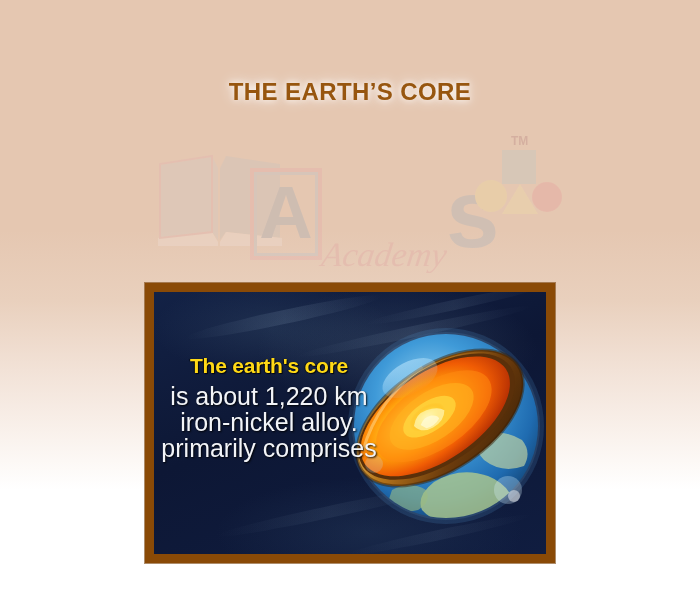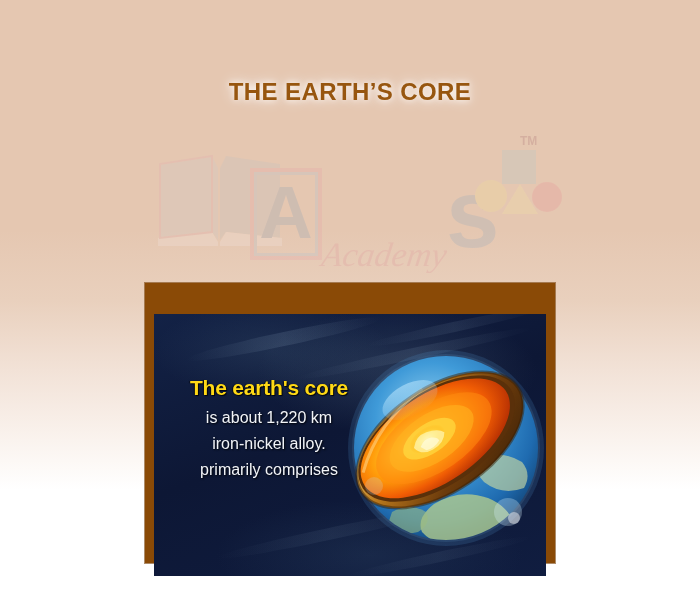--- a/index.html
+++ b/index.html
@@ -140,21 +140,21 @@
     left: 352px;
     top: 52px;
     width: 0;
     height: 0;
     border-left: 18px solid transparent;
     border-right: 18px solid transparent;
     border-bottom: 30px solid #f2e0a6;
   }
   .wm-tm {
     position: absolute;
-    left: 370px;
+    left: 361px;
     top: 2px;
     font-size: 12px;
     font-weight: bold;
     color: #b07a7a;
     font-family: "Liberation Sans", sans-serif;
   }
 
   
   #title {
     position: absolute;
@@ -186,21 +186,20 @@
   #photo {
     position: relative;
     width: 100%;
     height: 100%;
     overflow: hidden;
     background:
       radial-gradient(ellipse 200px 90px at 62% 22%, rgba(90,115,140,0.30), rgba(90,115,140,0) 70%),
       radial-gradient(ellipse 170px 70px at 30% 14%, rgba(80,110,135,0.22), rgba(80,110,135,0) 70%),
       radial-gradient(ellipse 220px 80px at 55% 92%, rgba(60,90,120,0.22), rgba(60,90,120,0) 70%),
       linear-gradient(160deg, #132246 0%, #0d1735 45%, #101d40 100%);
-    margin-top: 22px;
   }
   
   .streak {
     position: absolute;
     background: linear-gradient(90deg, rgba(150,175,200,0) 0%, rgba(150,175,200,0.16) 50%, rgba(150,175,200,0) 100%);
     border-radius: 50%;
     transform: rotate(-12deg);
     pointer-events: none;
   }
   .s1 { left: 30px;  top: 18px;  width: 200px; height: 14px; }
@@ -221,21 +220,21 @@
   #cap-head {
     font-size: 21px;
     font-weight: bold;
     color: #ffd916;
     font-family: "Liberation Sans", sans-serif;
     text-shadow: 1px 1px 1px rgba(0,0,0,0.85), -1px 0 1px rgba(0,0,0,0.6);
     letter-spacing: -0.2px;
     white-space: nowrap;
   }
   .cap-line {
-    font-size: 16px;
+    font-size: 25px;
     color: #f2f4f8;
     font-family: "Liberation Sans", sans-serif;
     text-shadow: 1px 1px 2px rgba(0,0,0,0.9);
     line-height: 26px;
     white-space: nowrap;
   }
   #cap-body { margin-top: 5px; }
 
   
   #earth {

